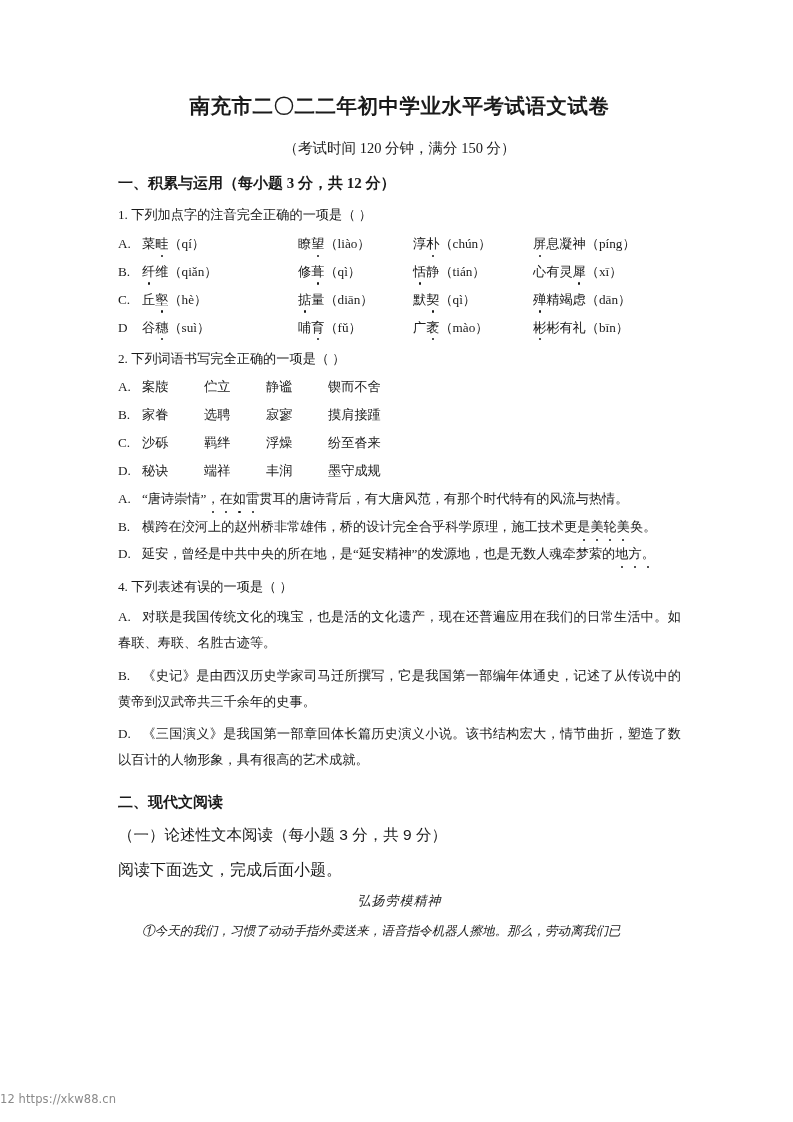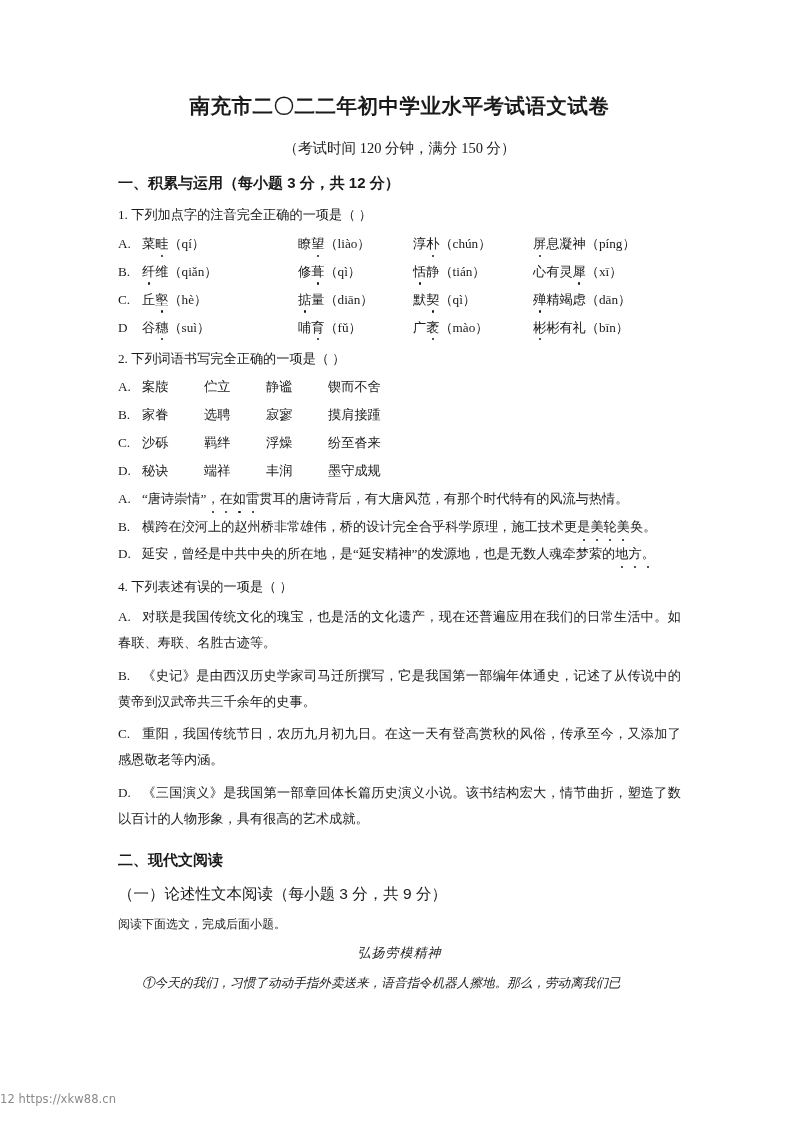--- a/index.html
+++ b/index.html
@@ -44,21 +44,21 @@
     text-align: center;
     font-size: 14.5px;
     margin: 0 0 14px 0;
     line-height: 1.4;
   }
   .sect-heading {
     font-size: 15px;
     font-weight: bold;
     margin: 4px 0 10px 0;
     line-height: 1.5;
-    font-family: Liberation Sans, sans-serif;
+    font-family: Liberation Serif, serif;
   }
   .sect-heading.tight { margin-top: 18px; }
   .subsect-heading {
     font-size: 15.5px;
     font-weight: normal;
     margin: 6px 0 10px 0;
     line-height: 1.5;
     font-family: "Liberation Sans", "DejaVu Sans", sans-serif;
   }
 
@@ -127,21 +127,21 @@
     width: 2.2px;
     height: 2.2px;
     margin-left: -1.1px;
     border-radius: 50%;
     background: #1a1a1a;
   }
   .py { font-family: "Liberation Serif", "DejaVu Serif", serif; }
 
   
   .lead-line {
-    font-size: 12px;
+    font-size: 16px;
     line-height: 1.6;
     margin: 4px 0 10px 0;
   }
   .passage-title {
     text-align: center;
     font-size: 13px;
     margin: 8px 0 10px 0;
     font-family: "Liberation Serif", serif;
     font-style: italic;
     letter-spacing: 1px;
@@ -274,23 +274,20 @@
 
     <div class="q-block q4">
       <div class="q-stem">4. 下列表述有误的一项是（    ）</div>
       <div class="opt-para loose">
         <span class="opt-label-inline">A.</span><span>对联是我国传统文化的瑰宝，也是活的文化遗产，现在还普遍应用在我们的日常生活中。如春联、寿联、名胜古迹等。</span>
       </div>
       <div class="opt-para loose">
         <span class="opt-label-inline">B.</span><span>《史记》是由西汉历史学家司马迁所撰写，它是我国第一部编年体通史，记述了从传说中的黄帝到汉武帝共三千余年的史事。</span>
       </div>
       <div class="opt-para loose">
-        <span class="opt-label-inline">C.</span><span>重阳，我国传统节日，农历九月初九日。在这一天有登高赏秋的风俗，传承至今，又添加了感恩敬老等内涵。</span>
-      </div>
-      <div class="opt-para loose">
         <span class="opt-label-inline">D.</span><span>《三国演义》是我国第一部章回体长篇历史演义小说。该书结构宏大，情节曲折，塑造了数以百计的人物形象，具有很高的艺术成就。</span>
       </div>
     </div>
 
     <div class="sect-heading tight">二、现代文阅读</div>
     <div class="subsect-heading">（一）论述性文本阅读（每小题 3 分，共 9 分）</div>
     <div class="lead-line">阅读下面选文，完成后面小题。</div>
     <div class="passage-title">弘扬劳模精神</div>
     <div class="passage-para">①今天的我们，习惯了动动手指外卖送来，语音指令机器人擦地。那么，劳动离我们已</div>
 

